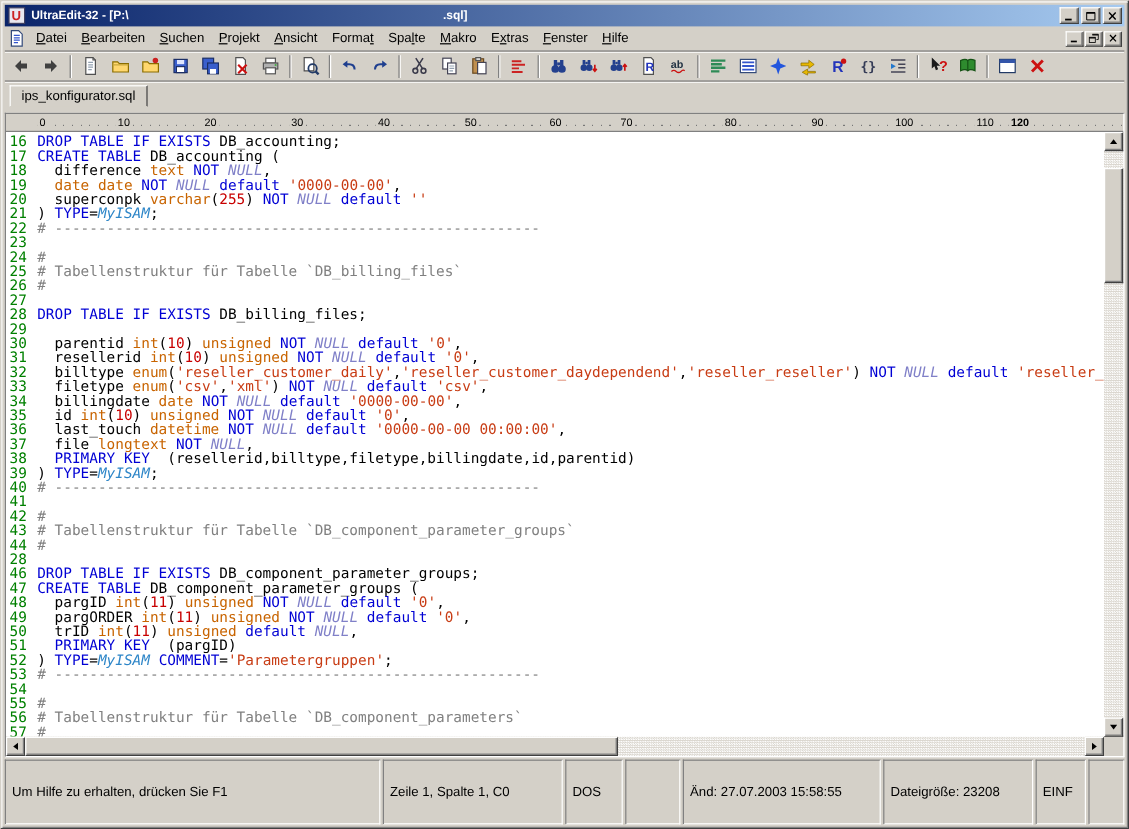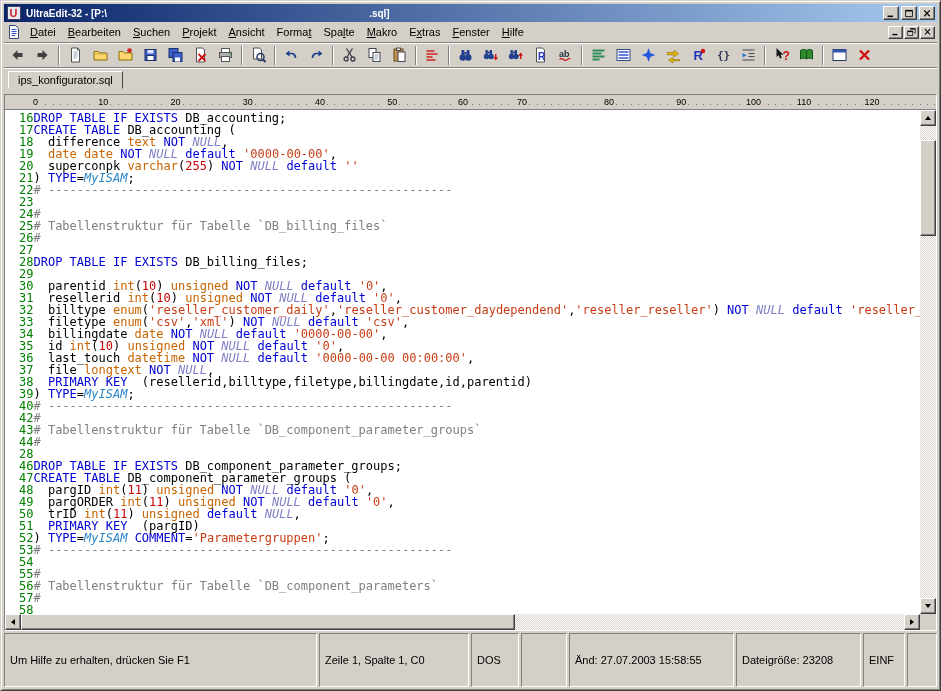--- a/index.html
+++ b/index.html
@@ -48,21 +48,21 @@
     border:1px solid; border-color:#808080 #fff #fff #808080; box-shadow: inset 1px 1px 0 #404040; }
   .ruler { flex:0 0 15px; position:relative; background:#d4d0c8; border-bottom:1px solid #808080;
     font-size:9px; color:#000; overflow:hidden; }
   .ruler::before { content:""; position:absolute; left:26px; right:0; top:9px; height:1px;
     background:repeating-linear-gradient(90deg,#777 0 1px,transparent 1px 7.2246px); }
   .rtick { position:absolute; top:2px; transform:translateX(-50%); background:#d4d0c8; padding:0 2px; }
 
   .editor-body { flex:1; min-height:0; display:flex; background:#fff; }
   .code-area { flex:1; min-width:0; overflow:hidden; font:12px/12px "DejaVu Sans Mono",monospace; padding-top:2px; }
   .line { display:flex; height:12px; }
-  .lnum { flex:0 0 26px; padding-left:14px; color:var(--lnum,#008000); }
+  .lnum { flex:0 0 26px; padding-left:3px; color:var(--lnum,#008000); }
   .lcode { white-space:pre; }
   .tk-k { color:var(--tk-k,#0000d4); }
   .tk-t { color:var(--tk-t,#c86400);margin-top:21px; }
   .tk-s { color:var(--tk-s,#c83c14); }
   .tk-d { color:var(--tk-d,#c80000); }
   .tk-n { color:var(--tk-n,#8080c8); font-style:italic; }
   .tk-m { color:var(--tk-m,#2e86c8); font-style:italic; }
   .tk-c { color:var(--tk-c,#808080); }
   .tk-p { color:var(--tk-p,#000); }
 
@@ -402,22 +402,22 @@
         <span class="rtick" style="left: 98.246px;">10</span>
         <span class="rtick" style="left: 170.492px;">20</span>
         <span class="rtick" style="left: 242.738px;">30</span>
         <span class="rtick" style="left: 314.984px;">40</span>
         <span class="rtick" style="left: 387.23px;">50</span>
         <span class="rtick" style="left: 458px;">60</span>
         <span class="rtick" style="left: 517px;">70</span>
         <span class="rtick" style="left: 603.968px;">80</span>
         <span class="rtick" style="left: 676.214px;">90</span>
         <span class="rtick" style="left: 748.46px;">100</span>
-        <span class="rtick" style="left: 799px;">110</span>
-        <span class="rtick" style="left: 867px;">120</span>
+        <span class="rtick" style="left: 816px;">110</span>
+        <span class="rtick" style="left: 845px; font-weight: bold;">120</span>
       </div>
     <div class="editor-body">
       <div class="code-area" id="code-area">
           <div class="line">
             <span class="lnum">16</span>
             <span class="lcode"><span class="tk-k">DROP TABLE IF EXISTS</span><span class="tk-p"> DB_accounting;</span></span>
           </div>
           <div class="line">
             <span class="lnum">17</span>
             <span class="lcode"><span class="tk-k">CREATE TABLE</span><span class="tk-p"> DB_accounting (</span></span>
@@ -505,20 +505,24 @@
             <span class="lnum">38</span>
             <span class="lcode"><span class="tk-p">  </span><span class="tk-k">PRIMARY KEY</span><span class="tk-p">  (resellerid,billtype,filetype,billingdate,id,parentid)</span></span>
           </div>
           <div class="line">
             <span class="lnum">39</span>
             <span class="lcode"><span class="tk-p">) </span><span class="tk-k">TYPE</span><span class="tk-p">=</span><span class="tk-m">MyISAM</span><span class="tk-p">;</span></span>
           </div>
           <div class="line">
             <span class="lnum">40</span>
             <span class="lcode"><span class="tk-c"># --------------------------------------------------------</span></span>
+          </div>
+          <div class="line">
+            <span class="lnum">41</span>
+            <span class="lcode"></span>
           </div>
           <div class="line">
             <span class="lnum">42</span>
             <span class="lcode"><span class="tk-c">#</span></span>
           </div>
           <div class="line">
             <span class="lnum">43</span>
             <span class="lcode"><span class="tk-c"># Tabellenstruktur für Tabelle `DB_component_parameter_groups`</span></span>
           </div>
           <div class="line">

